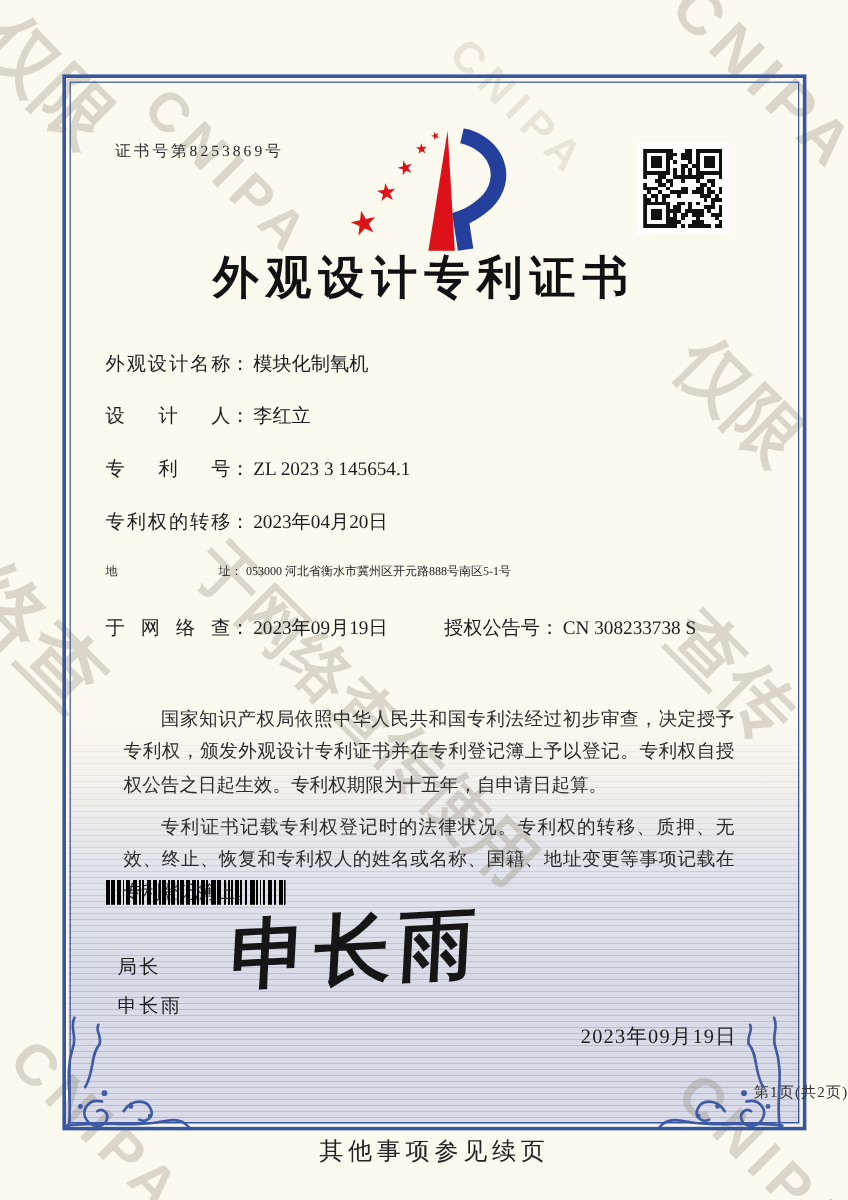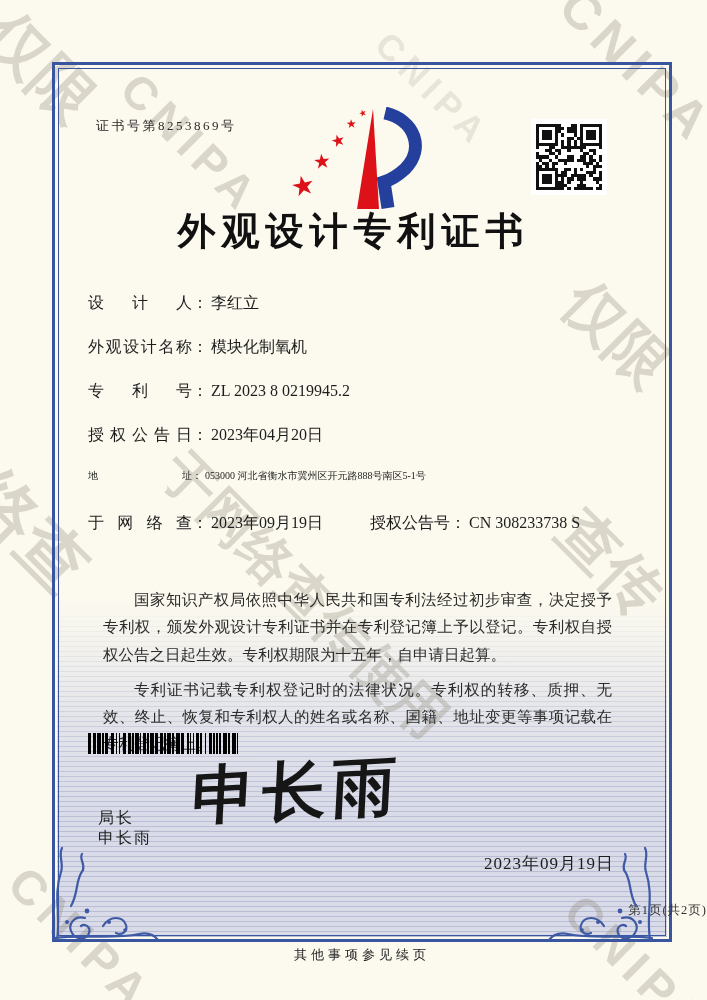--- a/index.html
+++ b/index.html
@@ -40,28 +40,28 @@
   .f-label{display:inline-block;width:104px;text-align:justify;text-align-last:justify;}
   .f-value{margin-left:3px;}
   .grant-2{position:absolute;left:282px;top:0;}
 
   .paras{position:absolute;left:86px;top:586px;width:543px;font-size:15.5px;line-height:1.76;color:#2b2b2b;text-align:justify;}
   .paras p{margin:0 17px 8px;text-indent:2em;}
 
   .barcode{position:absolute;left:88px;top:733px;width:150px;height:21px;}
   .barcode svg{width:100%;height:100%;}
 
-  .signer-title{position:absolute;left:98px;top:796px;font-size:16px;letter-spacing:2px;margin-top:12px;}
+  .signer-title{position:absolute;left:98px;top:796px;font-size:16px;letter-spacing:2px;}
   .signer-name{position:absolute;left:98px;top:828px;font-size:16px;letter-spacing:2px;}
   .signature{position:absolute;left:192px;top:748px;font-size:64px;font-weight:600;color:#161616;
              transform:rotate(-3deg) skewX(-6deg);letter-spacing:6px;}
   .grant-date{position:absolute;left:484px;top:852px;font-size:17px;letter-spacing:1px;}
 
   .page-indicator{position:absolute;left:0;right:0;top:902px;text-align:right;font-size:12.5px;color:#333;letter-spacing:1px;}
-  .footer-note{position:absolute;left:0;right:0;top:946px;text-align:center;font-size:13px;letter-spacing:4px;color:#222;padding-left:17px;}
+  .footer-note{position:absolute;left:0;right:0;top:946px;text-align:center;font-size:20px;letter-spacing:4px;color:#222;padding-left:17px;}
 
   
   .corner{position:absolute;bottom:58px;width:110px;height:120px;z-index:4;pointer-events:none;}
   .corner-left{left:51px;}
   .corner-right{right:51px;transform:scaleX(-1);}
 </style>
 </head>
 <body>
 
 <div class="page">
@@ -383,30 +383,30 @@
           <rect x="17" y="20" width="1" height="1" fill="#111"></rect>
           <rect x="19" y="20" width="1" height="1" fill="#111"></rect>
           <rect x="20" y="20" width="1" height="1" fill="#111"></rect>
         </svg>
     </div>
 
     <div class="title">外观设计专利证书</div>
 
     <div class="fields">
       <div class="field-row">
+        <span class="f-label">外观设计名称</span><span>：</span><span class="f-value">模块化制氧机</span>
+      </div>
+      <div class="field-row">
         <span class="f-label">设计人</span><span>：</span><span class="f-value">李红立</span>
       </div>
       <div class="field-row">
-        <span class="f-label">外观设计名称</span><span>：</span><span class="f-value">模块化制氧机</span>
+        <span class="f-label">专利号</span><span>：</span><span class="f-value">ZL 2023 3 145654.1</span>
       </div>
       <div class="field-row">
-        <span class="f-label">专利号</span><span>：</span><span class="f-value">ZL 2023 8 0219945.2</span>
-      </div>
-      <div class="field-row">
-        <span class="f-label">授权公告日</span><span>：</span><span class="f-value">2023年04月20日</span>
+        <span class="f-label">专利权的转移</span><span>：</span><span class="f-value">2023年04月20日</span>
       </div>
       <div class="field-row" style="font-size:10px;">
         <span class="f-label">地址</span><span>：</span><span class="f-value">053000 河北省衡水市冀州区开元路888号南区5-1号</span>
       </div>
       <div class="field-row">
         <span class="f-label">于网络查</span><span>：</span><span class="f-value">2023年09月19日</span>
         <span class="grant-2">
           <span>授权公告号</span><span>：</span><span class="f-value">CN 308233738 S</span>
         </span>
       </div>

